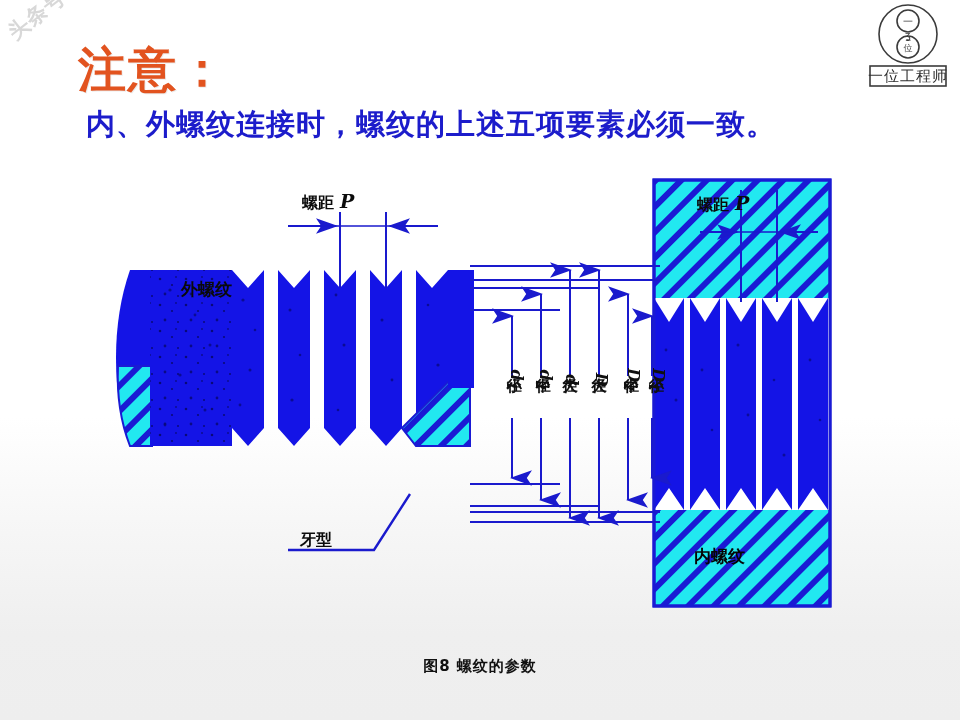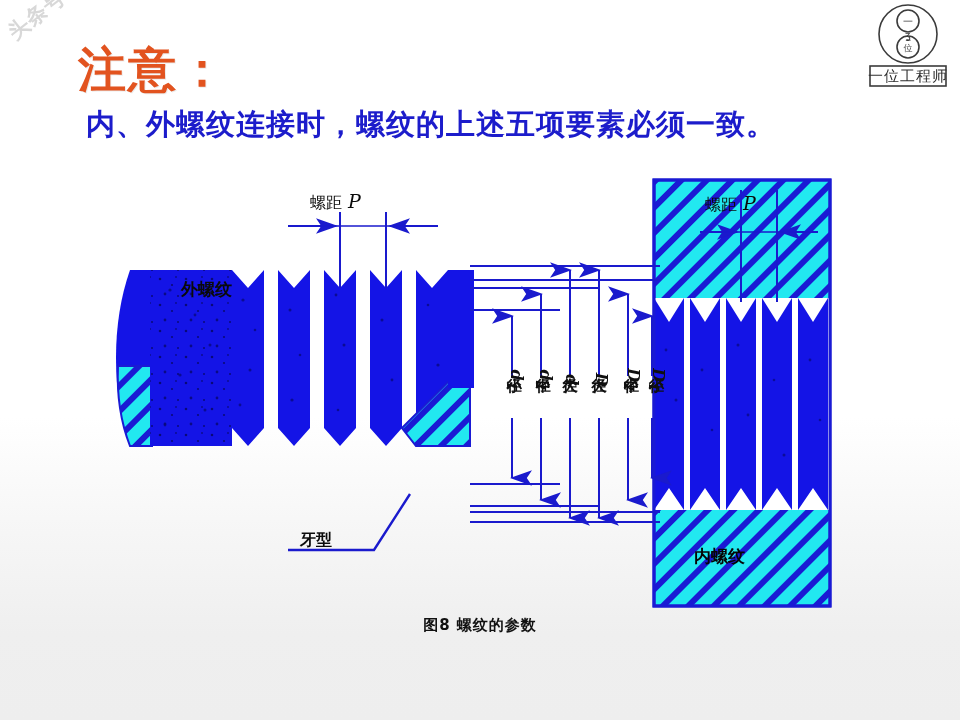--- a/index.html
+++ b/index.html
@@ -89,21 +89,21 @@
     position: absolute;
     left: 0;
     top: 170px;
     width: 960px;
     height: 450px;
   }
   .figure svg { display: block; }
   .caption {
     position: absolute;
     left: 0;
-    top: 616px;
+    top: 657px;
     width: 960px;
     text-align: center;
     font-size: 15px;
     font-weight: bold;
     color: #111111;
     letter-spacing: 1px;
   }
 
   
   .vlabel {
@@ -123,24 +123,23 @@
     transform: rotate(90deg);
     font-style: italic;
     font-family: "DejaVu Serif", "Liberation Serif", serif;
     font-weight: bold;
     font-size: 16px;
     margin-top: 4px;
   }
   .pitch-label {
     position: absolute;
     font-size: 16px;
-    font-weight: normal;
+    font-weight: bold;
     color: #0b0b0b;
     white-space: nowrap;
-    margin-left: 8px;
   }
   .pitch-label .p {
     font-style: italic;
     font-family: "DejaVu Serif", "Liberation Serif", serif;
     font-size: 19px;
     margin-left: 6px;
   }
   .part-label {
     position: absolute;
     font-size: 17px;

